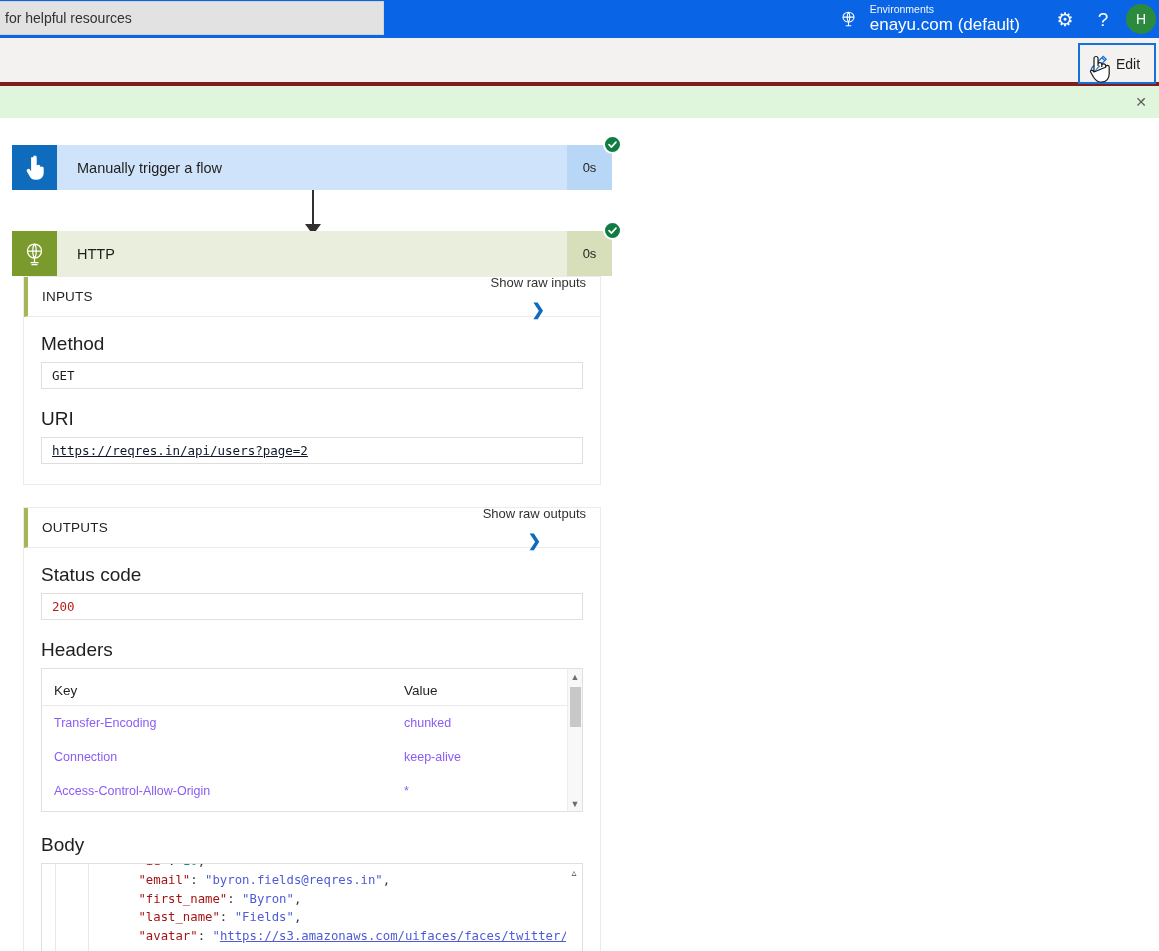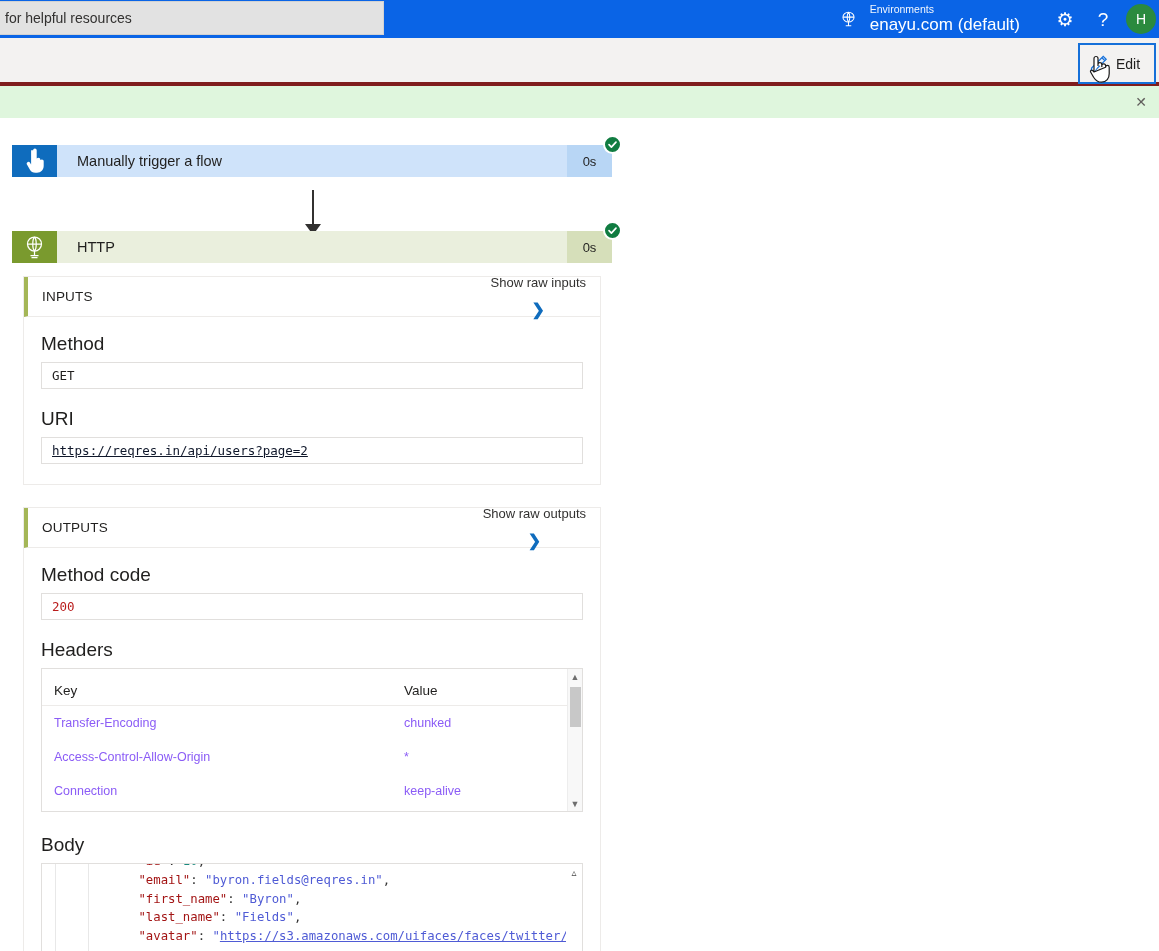--- a/index.html
+++ b/index.html
@@ -94,21 +94,21 @@
   
   .canvas {
     position: absolute; left: 0; top: 118px;
     width: 1159px; height: 833px;
     background: #fff;
     overflow: hidden;
   }
 
   .card {
     position: absolute; left: 12px;
-    width: 600px; height: 32px;
+    width: 600px; height: 45px;
     display: flex; align-items: stretch;
   }
   .card-icon {
     width: 45px; flex: 0 0 45px;
     display: flex; align-items: center; justify-content: center;
   }
   .card-title {
     flex: 1 1 auto;
     display: flex; align-items: center;
     padding-left: 20px;
@@ -382,46 +382,46 @@
     <div class="section">
       <div class="section-head">
         <span class="section-title">OUTPUTS</span>
         <span class="section-link">
           <span>Show raw outputs</span>
           <span class="chev">❯</span>
         </span>
       </div>
       <div class="section-body">
 
-        <div class="field-label">Method code</div>
+        <div class="field-label">Status code</div>
         <div class="field-box">
           <span class="num">200</span>
         </div>
 
         <div class="field-label">Headers</div>
         <div class="tbl-wrap">
           <table class="tbl">
             <thead>
               <tr>
                 <th>Key</th>
                 <th>Value</th>
               </tr>
             </thead>
             <tbody id="headers-body">
                 <tr>
                   <td>Transfer-Encoding</td>
                   <td>chunked</td>
                 </tr>
                 <tr>
+                  <td>Connection</td>
+                  <td>keep-alive</td>
+                </tr>
+                <tr>
                   <td>Access-Control-Allow-Origin</td>
                   <td>*</td>
-                </tr>
-                <tr>
-                  <td>Connection</td>
-                  <td>keep-alive</td>
                 </tr>
               </tbody>
           </table>
           <div class="vscroll">
             <div class="arrow">▲</div>
             <div class="thumb"></div>
             <div class="arrow bottom">▼</div>
           </div>
         </div>
 

